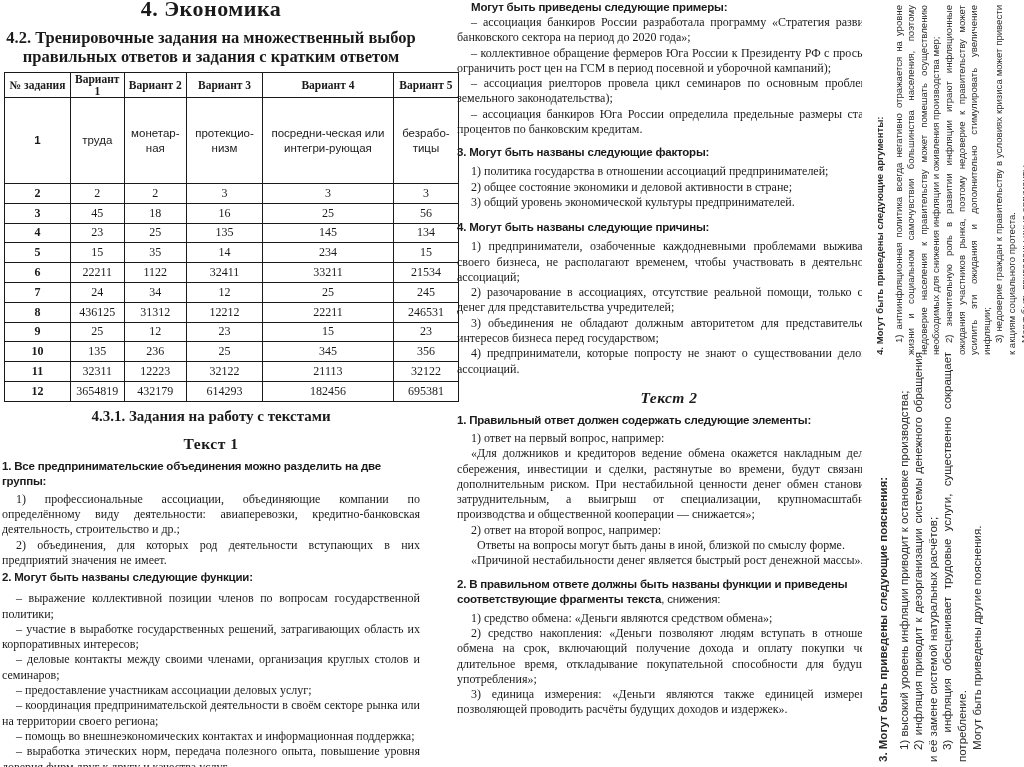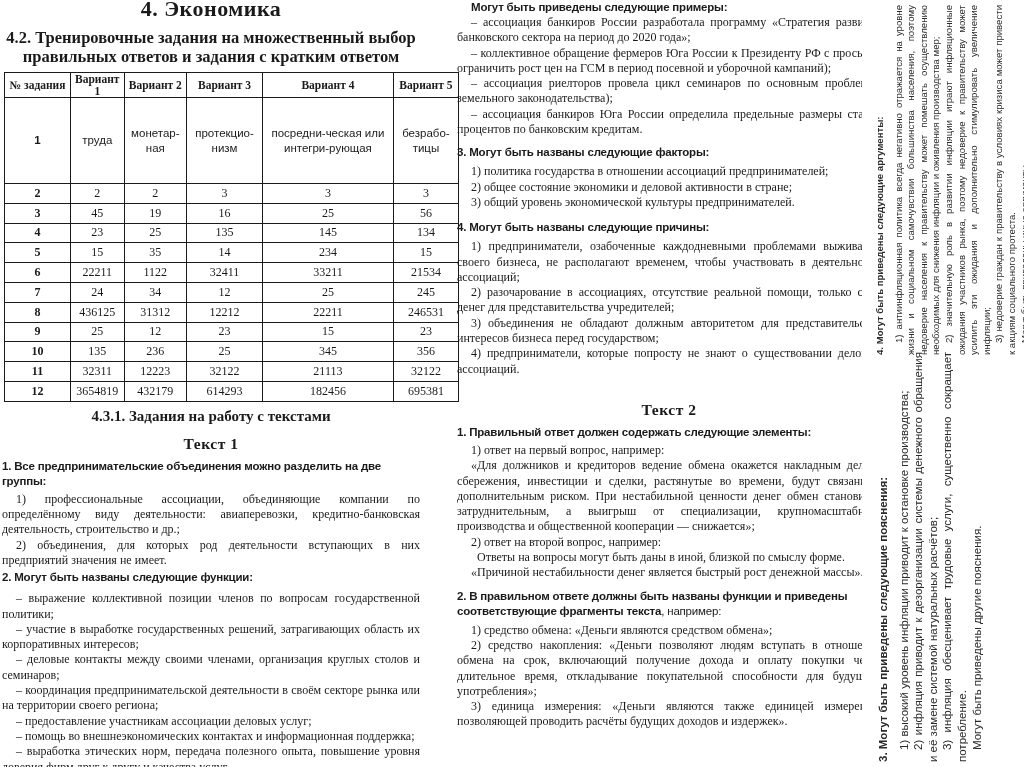--- a/index.html
+++ b/index.html
@@ -23,21 +23,21 @@
   .h-sub { text-align: center; font-size: 15px; font-weight: bold; line-height: 18px; margin-top: 5px; }
   .h-text { text-align: center; font-size: 15.5px; font-weight: bold; line-height: 18px; margin-top: 12px; letter-spacing: 0.5px; }
 
   .q-head { font-size: 11.5px; font-weight: bold; line-height: 15px; margin-top: 6px; font-family: "Liberation Sans", "DejaVu Sans", sans-serif; letter-spacing: -0.2px; }
   .para { font-size: 12px; line-height: 15.3px; text-align: justify; text-indent: 14px; }
   .gap { height: 6px; }
 
   
   .col-mid { position: absolute; left: 457px; top: 0; width: 424px; height: 767px; }
   .col-mid .q-head.first { margin-top: 0; margin-left: 14px; }
-  .col-mid .h-text { margin-top: 24px; }
+  .col-mid .h-text { margin-top: 12px; font-style: italic; }
 
   
   .col-right { position: absolute; left: 862px; top: 0; width: 162px; height: 767px; overflow: hidden; background: #ffffff; }
   .rot-block { position: absolute; transform-origin: top left; transform: rotate(-90deg); font-family: "Liberation Sans", "DejaVu Sans", sans-serif; color: #2a2a2a; }
   .rot-upper { left: 12px; top: 355px; width: 350px; font-size: 9.6px; line-height: 12.6px; }
   .rot-lower { left: 14px; top: 762px; width: 410px; font-size: 11.5px; line-height: 14.6px; }
   .rot-block .r-head { font-weight: bold; margin-bottom: 6px; }
   .rot-block .r-para { text-align: justify; text-indent: 12px; }
 </style>
 </head>
@@ -76,21 +76,21 @@
           <td class="num">2</td>
           <td>2</td>
           <td>2</td>
           <td>3</td>
           <td>3</td>
           <td>3</td>
         </tr>
         <tr>
           <td class="num">3</td>
           <td>45</td>
-          <td>19</td>
+          <td>18</td>
           <td>16</td>
           <td>25</td>
           <td>56</td>
         </tr>
         <tr>
           <td class="num">4</td>
           <td>23</td>
           <td>25</td>
           <td>135</td>
           <td>145</td>
@@ -169,22 +169,22 @@
     <div class="q-head">1. Все предпринимательские объединения можно разделить на две группы:</div>
     <div class="gap" style="height:3px"></div>
     <p class="para">1) профессиональные ассоциации, объединяющие компании по определённому виду деятельности: авиаперевозки, кредитно-банковская деятельность, строительство и др.;</p>
     <p class="para">2) объединения, для которых род деятельности вступающих в них предприятий значения не имеет.</p>
 
     <div class="q-head" style="margin-top:2px">2. Могут быть названы следующие функции:</div>
     <div class="gap"></div>
     <p class="para">– выражение коллективной позиции членов по вопросам государственной политики;</p>
     <p class="para">– участие в выработке государственных решений, затрагивающих область их корпоративных интересов;</p>
     <p class="para">– деловые контакты между своими членами, организация круглых столов и семинаров;</p>
+    <p class="para">– предоставление участникам ассоциации деловых услуг;</p>
     <p class="para">– координация предпринимательской деятельности в своём секторе рынка или на территории своего региона;</p>
-    <p class="para">– предоставление участникам ассоциации деловых услуг;</p>
     <p class="para">– помощь во внешнеэкономических контактах и информационная поддержка;</p>
     <p class="para">– выработка этических норм, передача полезного опыта, повышение уровня доверия фирм друг к другу и качества услуг.</p>
   </div>
 
   <div class="col-mid">
     <div class="q-head first">Могут быть приведены следующие примеры:</div>
     <p class="para">– ассоциация банкиров России разработала программу «Стратегия развития банковского сектора на период до 2020 года»;</p>
     <p class="para">– коллективное обращение фермеров Юга России к Президенту РФ с просьбой ограничить рост цен на ГСМ в период посевной и уборочной кампаний);</p>
     <p class="para">– ассоциация риелторов провела цикл семинаров по основным проблемам земельного законодательства);</p>
     <p class="para">– ассоциация банкиров Юга России определила предельные размеры ставок процентов по банковским кредитам.</p>
@@ -205,21 +205,21 @@
     <div class="h-text">Текст 2</div>
     <div class="q-head">1. Правильный ответ должен содержать следующие элементы:</div>
     <div class="gap" style="height:3px"></div>
     <p class="para">1) ответ на первый вопрос, например:</p>
     <p class="para">«Для должников и кредиторов ведение обмена окажется накладным делом: сбережения, инвестиции и сделки, растянутые во времени, будут связаны с дополнительным риском. При нестабильной ценности денег обмен становится затруднительным, а выигрыш от специализации, крупномасштабного производства и общественной кооперации — снижается»;</p>
     <p class="para">2) ответ на второй вопрос, например:</p>
     <p class="para" style="text-indent:20px">Ответы на вопросы могут быть даны в иной, близкой по смыслу форме.</p>
     <p class="para">«Причиной нестабильности денег является быстрый рост денежной массы».</p>
 
     <div class="q-head" style="margin-top:8px">
-      <span>2. В правильном ответе должны быть названы функции и приведены соответствующие фрагменты текста</span><span style="font-weight:normal">, например:</span>
+      <span>2. В правильном ответе должны быть названы функции и приведены соответствующие фрагменты текста</span><span style="font-weight:normal">, снижения:</span>
     </div>
     <div class="gap" style="height:4px"></div>
     <p class="para">1) средство обмена: «Деньги являются средством обмена»;</p>
     <p class="para">2) средство накопления: «Деньги позволяют людям вступать в отношения обмена на срок, включающий получение дохода и оплату покупки через длительное время, откладывание покупательной способности для будущего употребления»;</p>
     <p class="para">3) единица измерения: «Деньги являются также единицей измерения, позволяющей проводить расчёты будущих доходов и издержек».</p>
   </div>
 
   <div class="col-right">
     <div class="rot-block rot-upper">
       <div class="r-head">4. Могут быть приведены следующие аргументы:</div>

